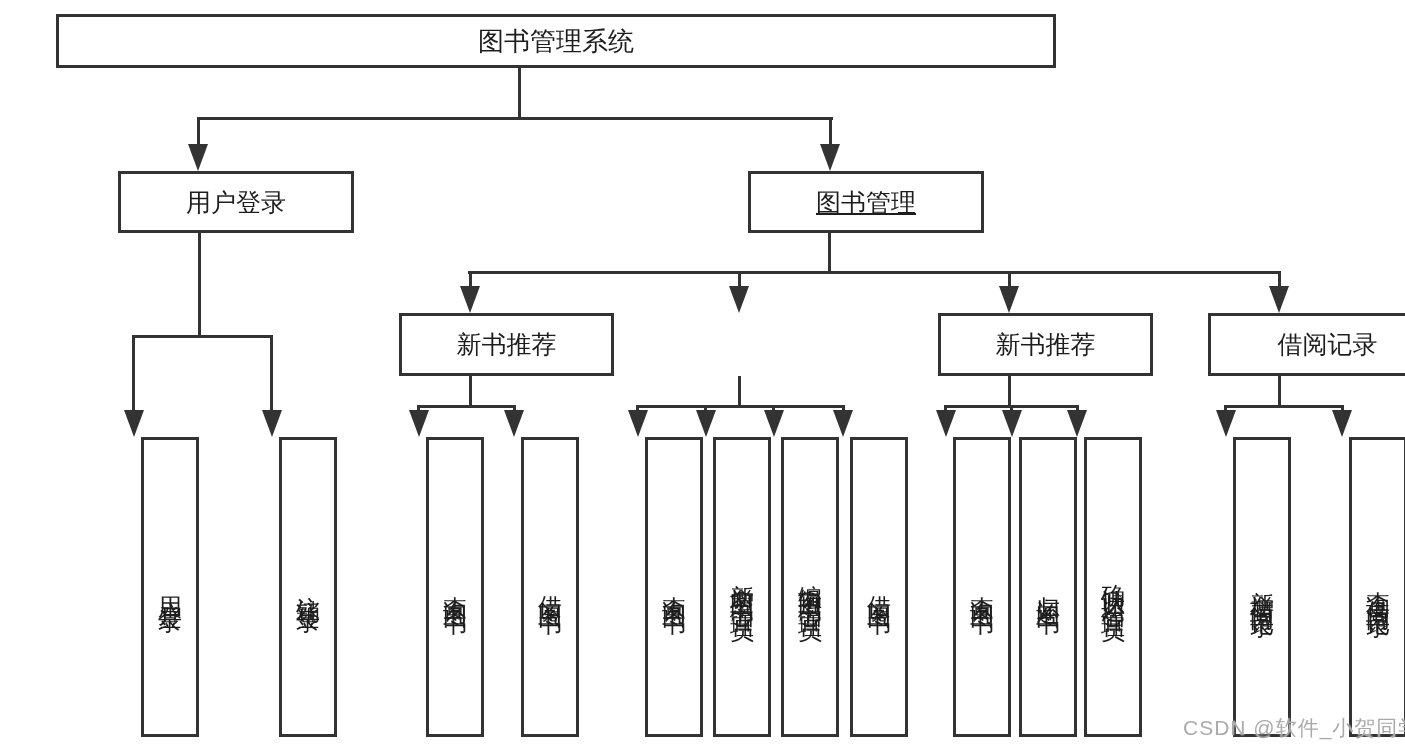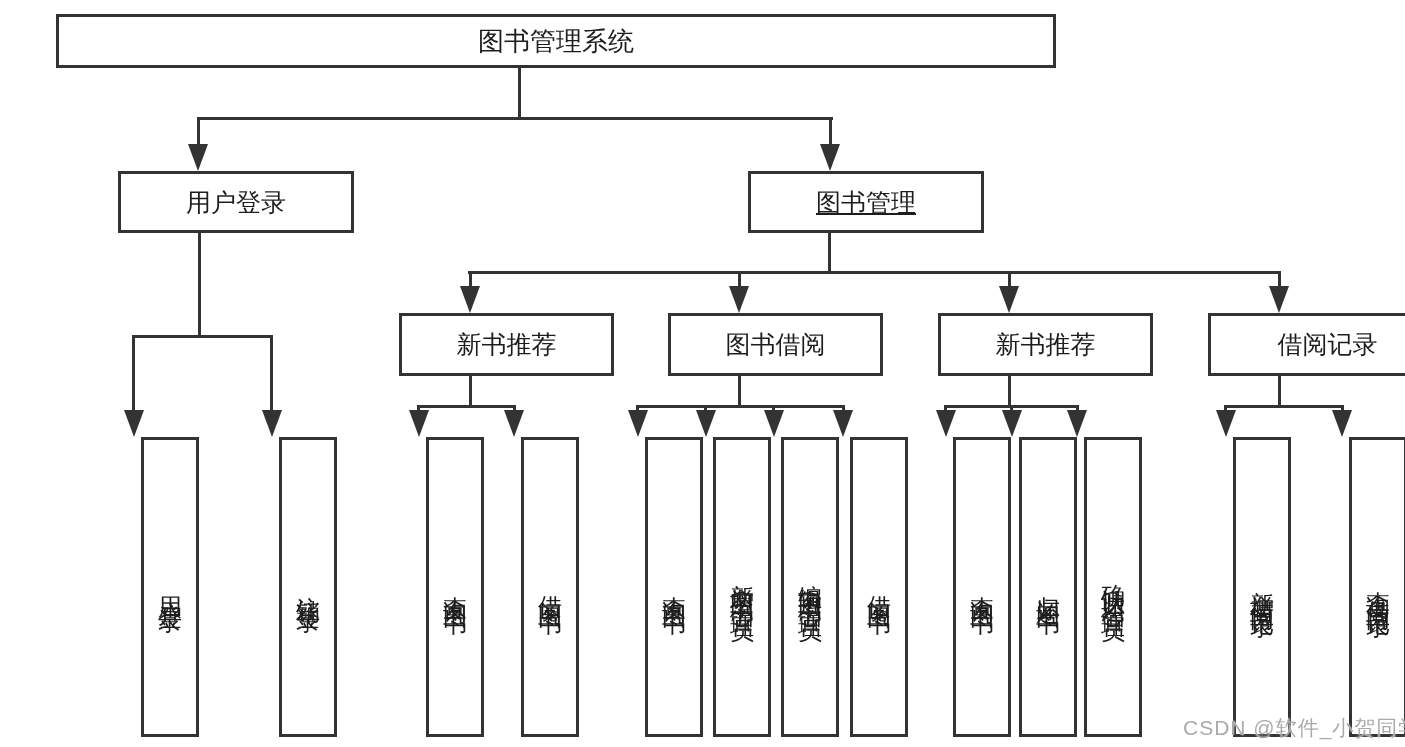--- a/index.html
+++ b/index.html
@@ -94,23 +94,20 @@
   <div class="vline" style="left:738px;top:271px;height:17px;"></div>
   <div class="arrow" style="left:729px;top:286px;"></div>
   <div class="vline" style="left:1008px;top:271px;height:17px;"></div>
   <div class="arrow" style="left:999px;top:286px;"></div>
   <div class="vline" style="left:1278px;top:271px;height:17px;"></div>
   <div class="arrow" style="left:1269px;top:286px;"></div>
 
   <div class="box h" style="left:363px;top:313px;width:215px;height:63px;">
     <span>新书推荐</span>
   </div>
-  <div class="box h" style="left:632px;top:313px;width:215px;height:63px;">
-    <span>图书借阅</span>
-  </div>
   <div class="box h" style="left:902px;top:313px;width:215px;height:63px;">
     <span>新书推荐</span>
   </div>
   <div class="box h" style="left:1172px;top:313px;width:239px;height:63px;">
     <span>借阅记录</span>
   </div>
 
   <div class="vline" style="left:469px;top:376px;height:32px;"></div>
   <div class="hline" style="left:417px;top:405px;width:99px;"></div>
   <div class="vline" style="left:417px;top:405px;height:8px;"></div>

